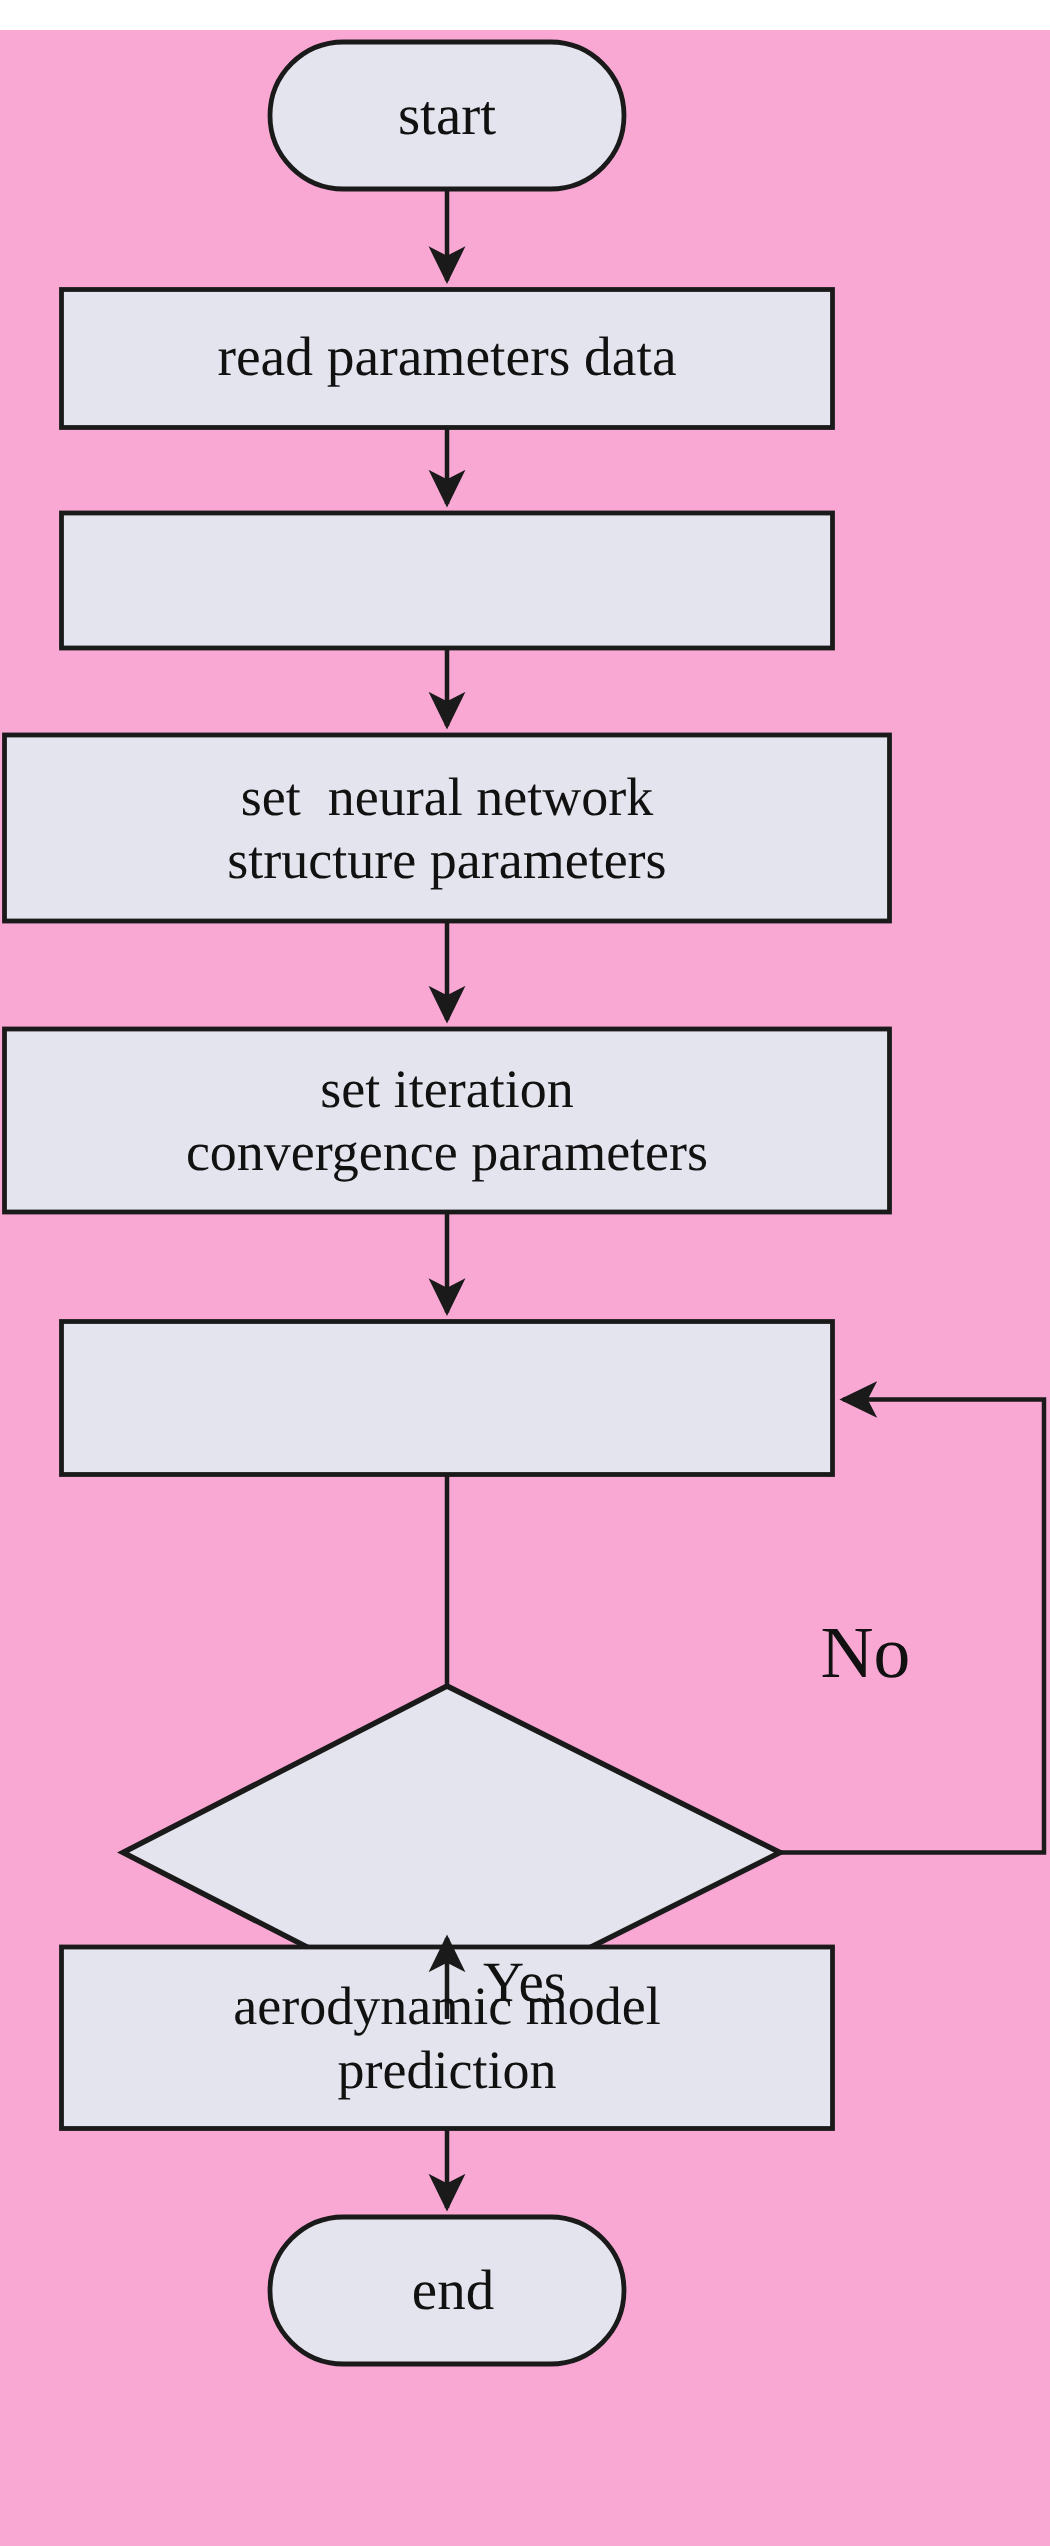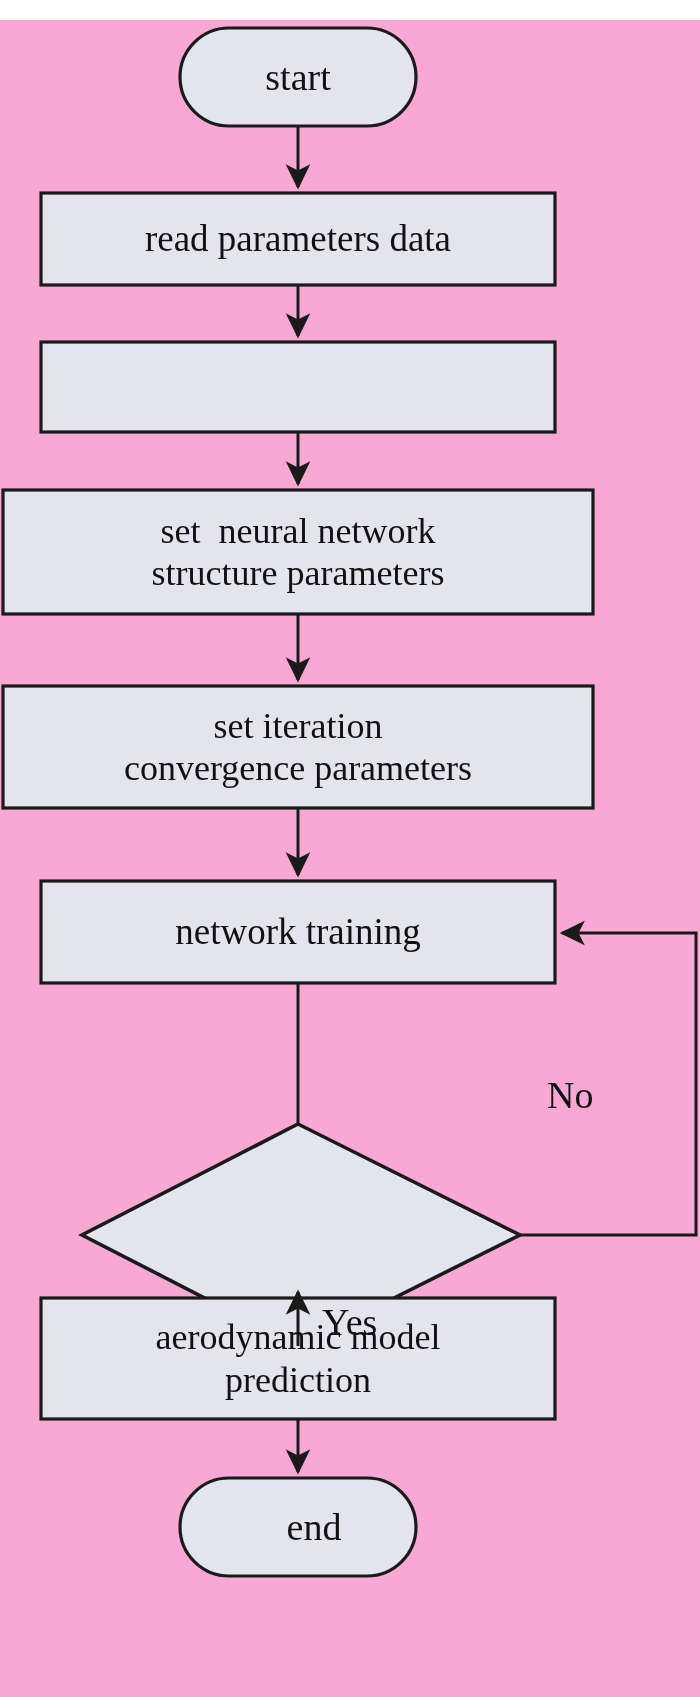--- a/index.html
+++ b/index.html
@@ -99,25 +99,24 @@
 
   <div class="node-label" style="left:41px; top:173px; width:514px; height:92px; font-size:37px;">read parameters data</div>
 
 
   <div class="node-label" style="left:3px; top:666px; width:590px; height:122px; font-size:36px;">set iteration
 convergence parameters</div>
 
   <div class="node-label" style="left:3px; top:470px; width:590px; height:124px; font-size:36px;">set  neural network
 structure parameters</div>
 
-  <div class="node-label" style="left:41px; top:861px; width:514px; height:102px; font-size:37px;">network training</div>
 
 
   <div class="node-label" style="left:41px; top:1278px; width:514px; height:121px; font-size:36px;">aerodynamic model
 prediction</div>
 
-  <div class="node-label" style="left:196px; top:1458px; width:236px; height:98px; font-size:38px;">end</div>
+  <div class="node-label" style="left:184px; top:1458px; width:236px; height:98px; font-size:38px;">end</div>
 
-  <div class="edge-label" style="left:547px; top:1053px; font-size:38px;">No</div>
+  <div class="edge-label" style="left:547px; top:1053px; font-size:49px;">No</div>
 
   <div class="edge-label" style="left:322px; top:1280px; font-size:38px;">Yes</div>
 
 </div>
 
 </body></html>

